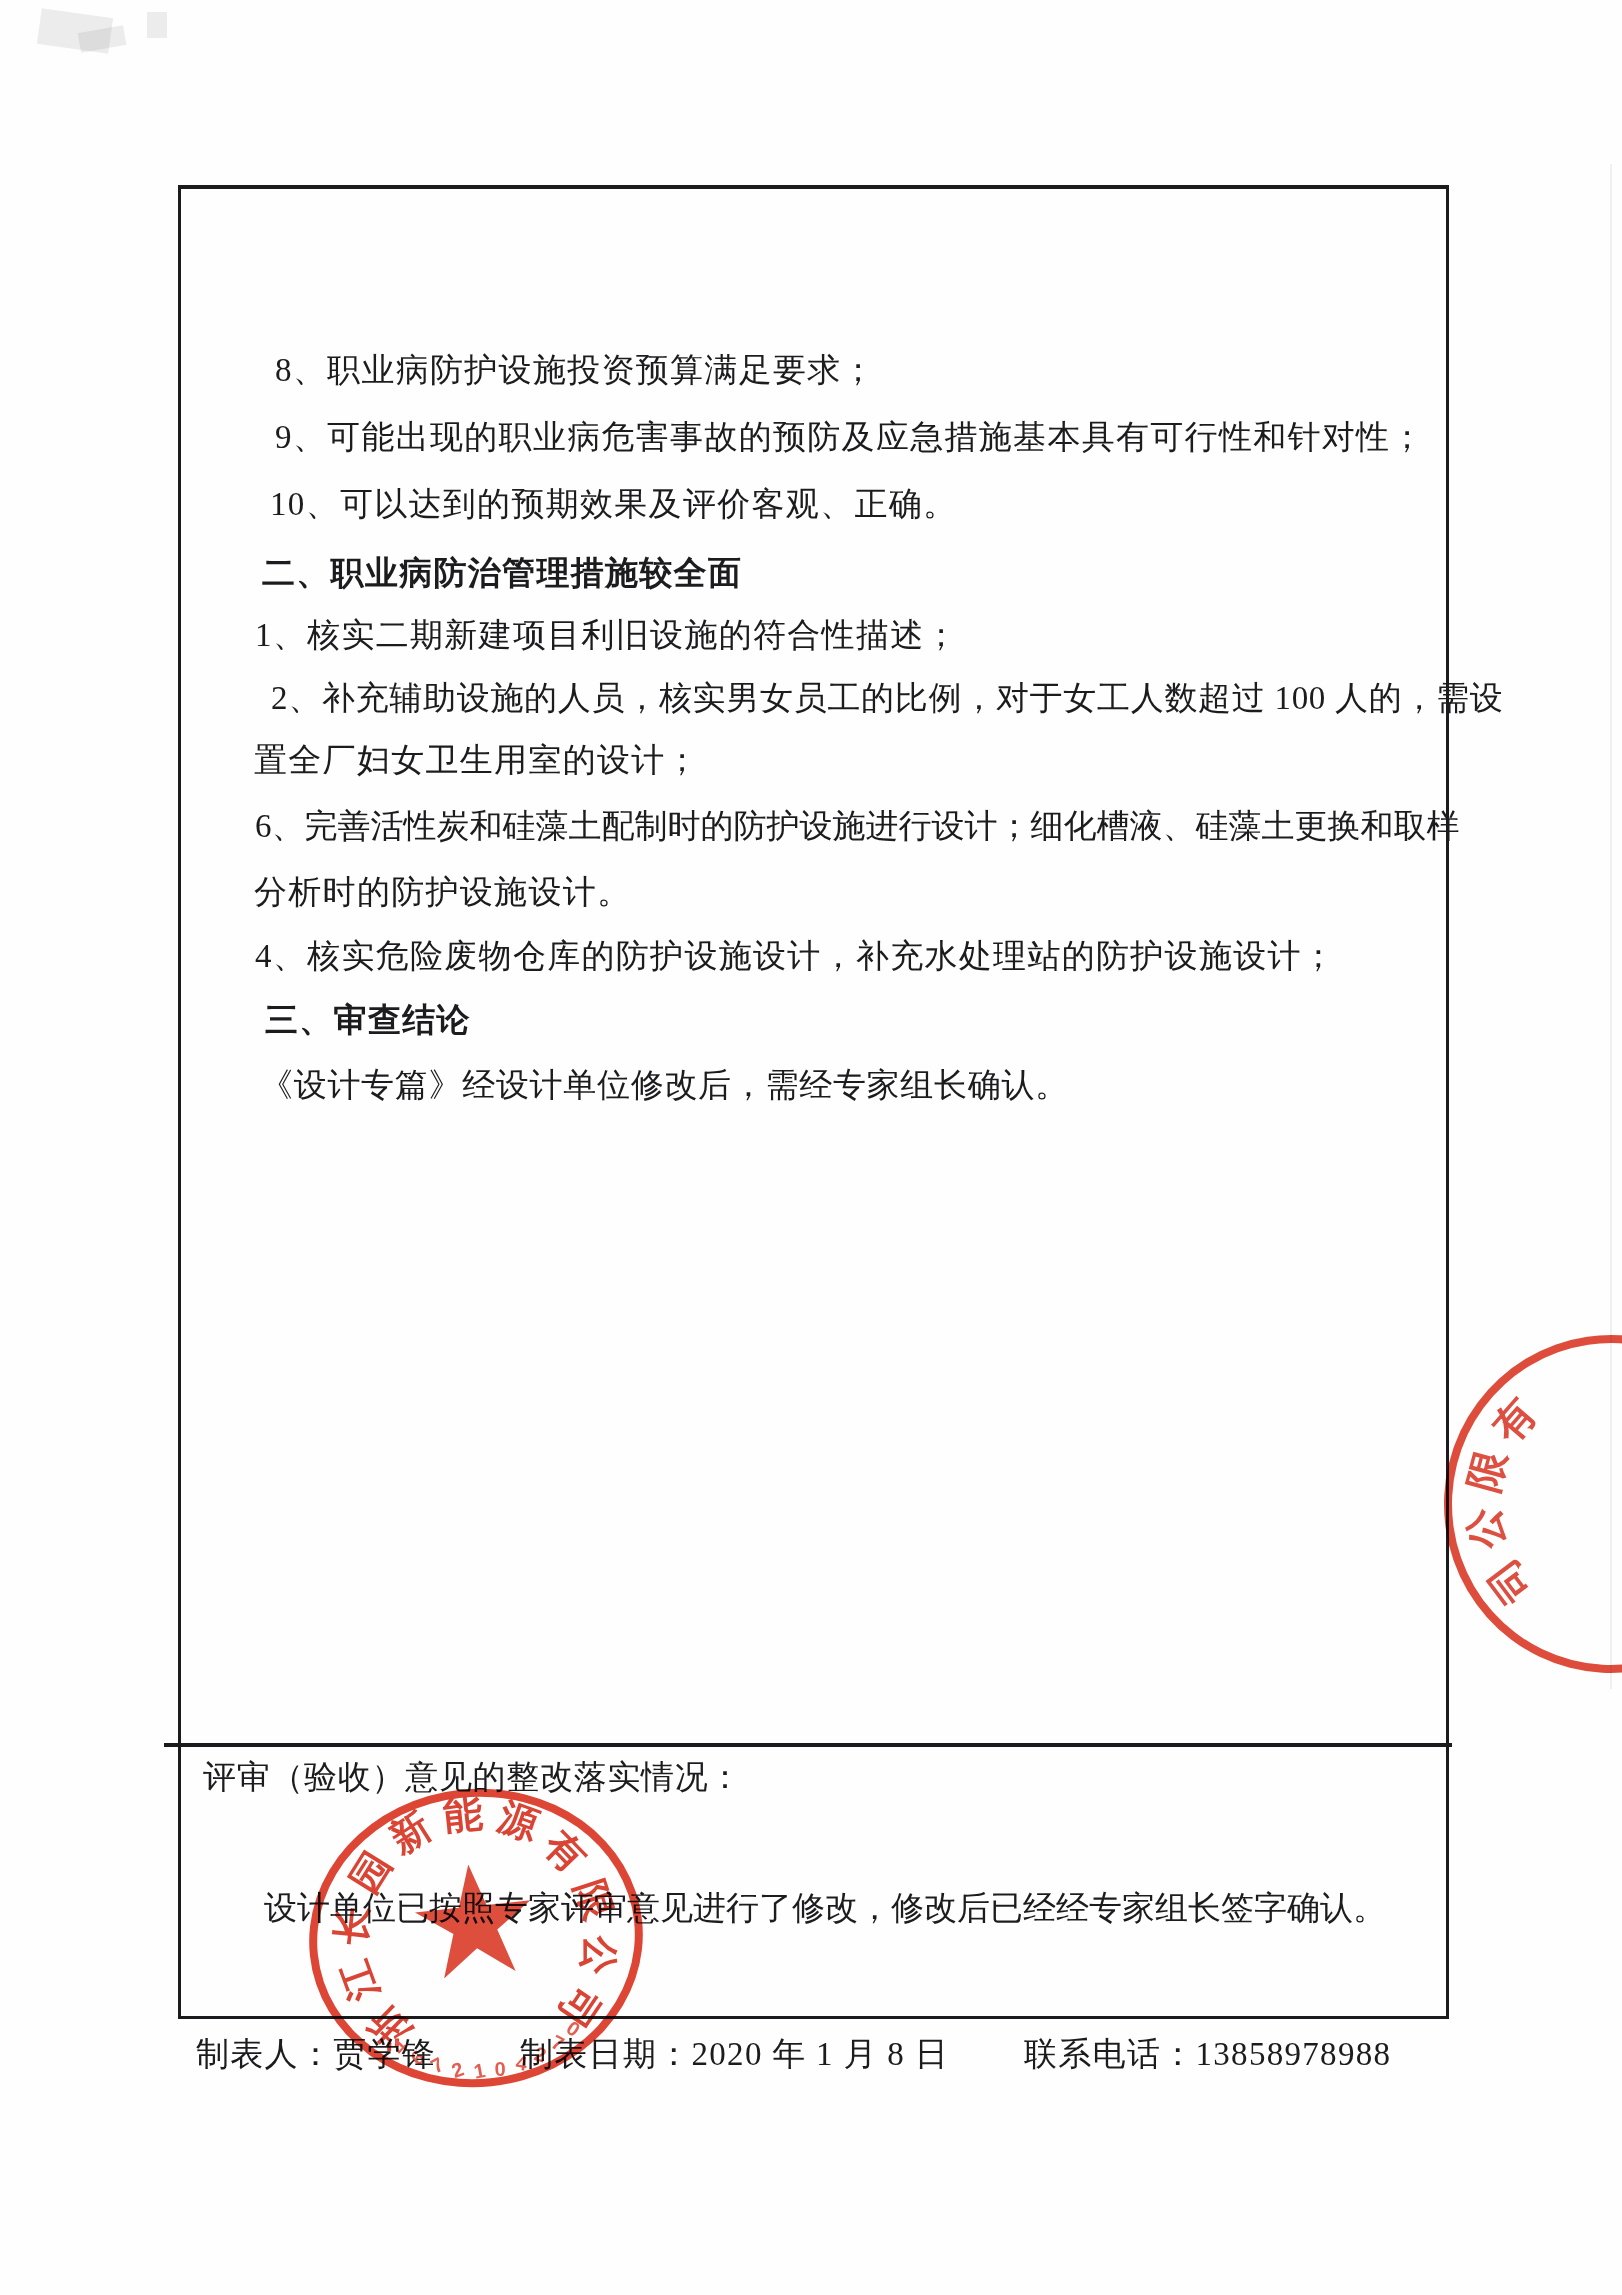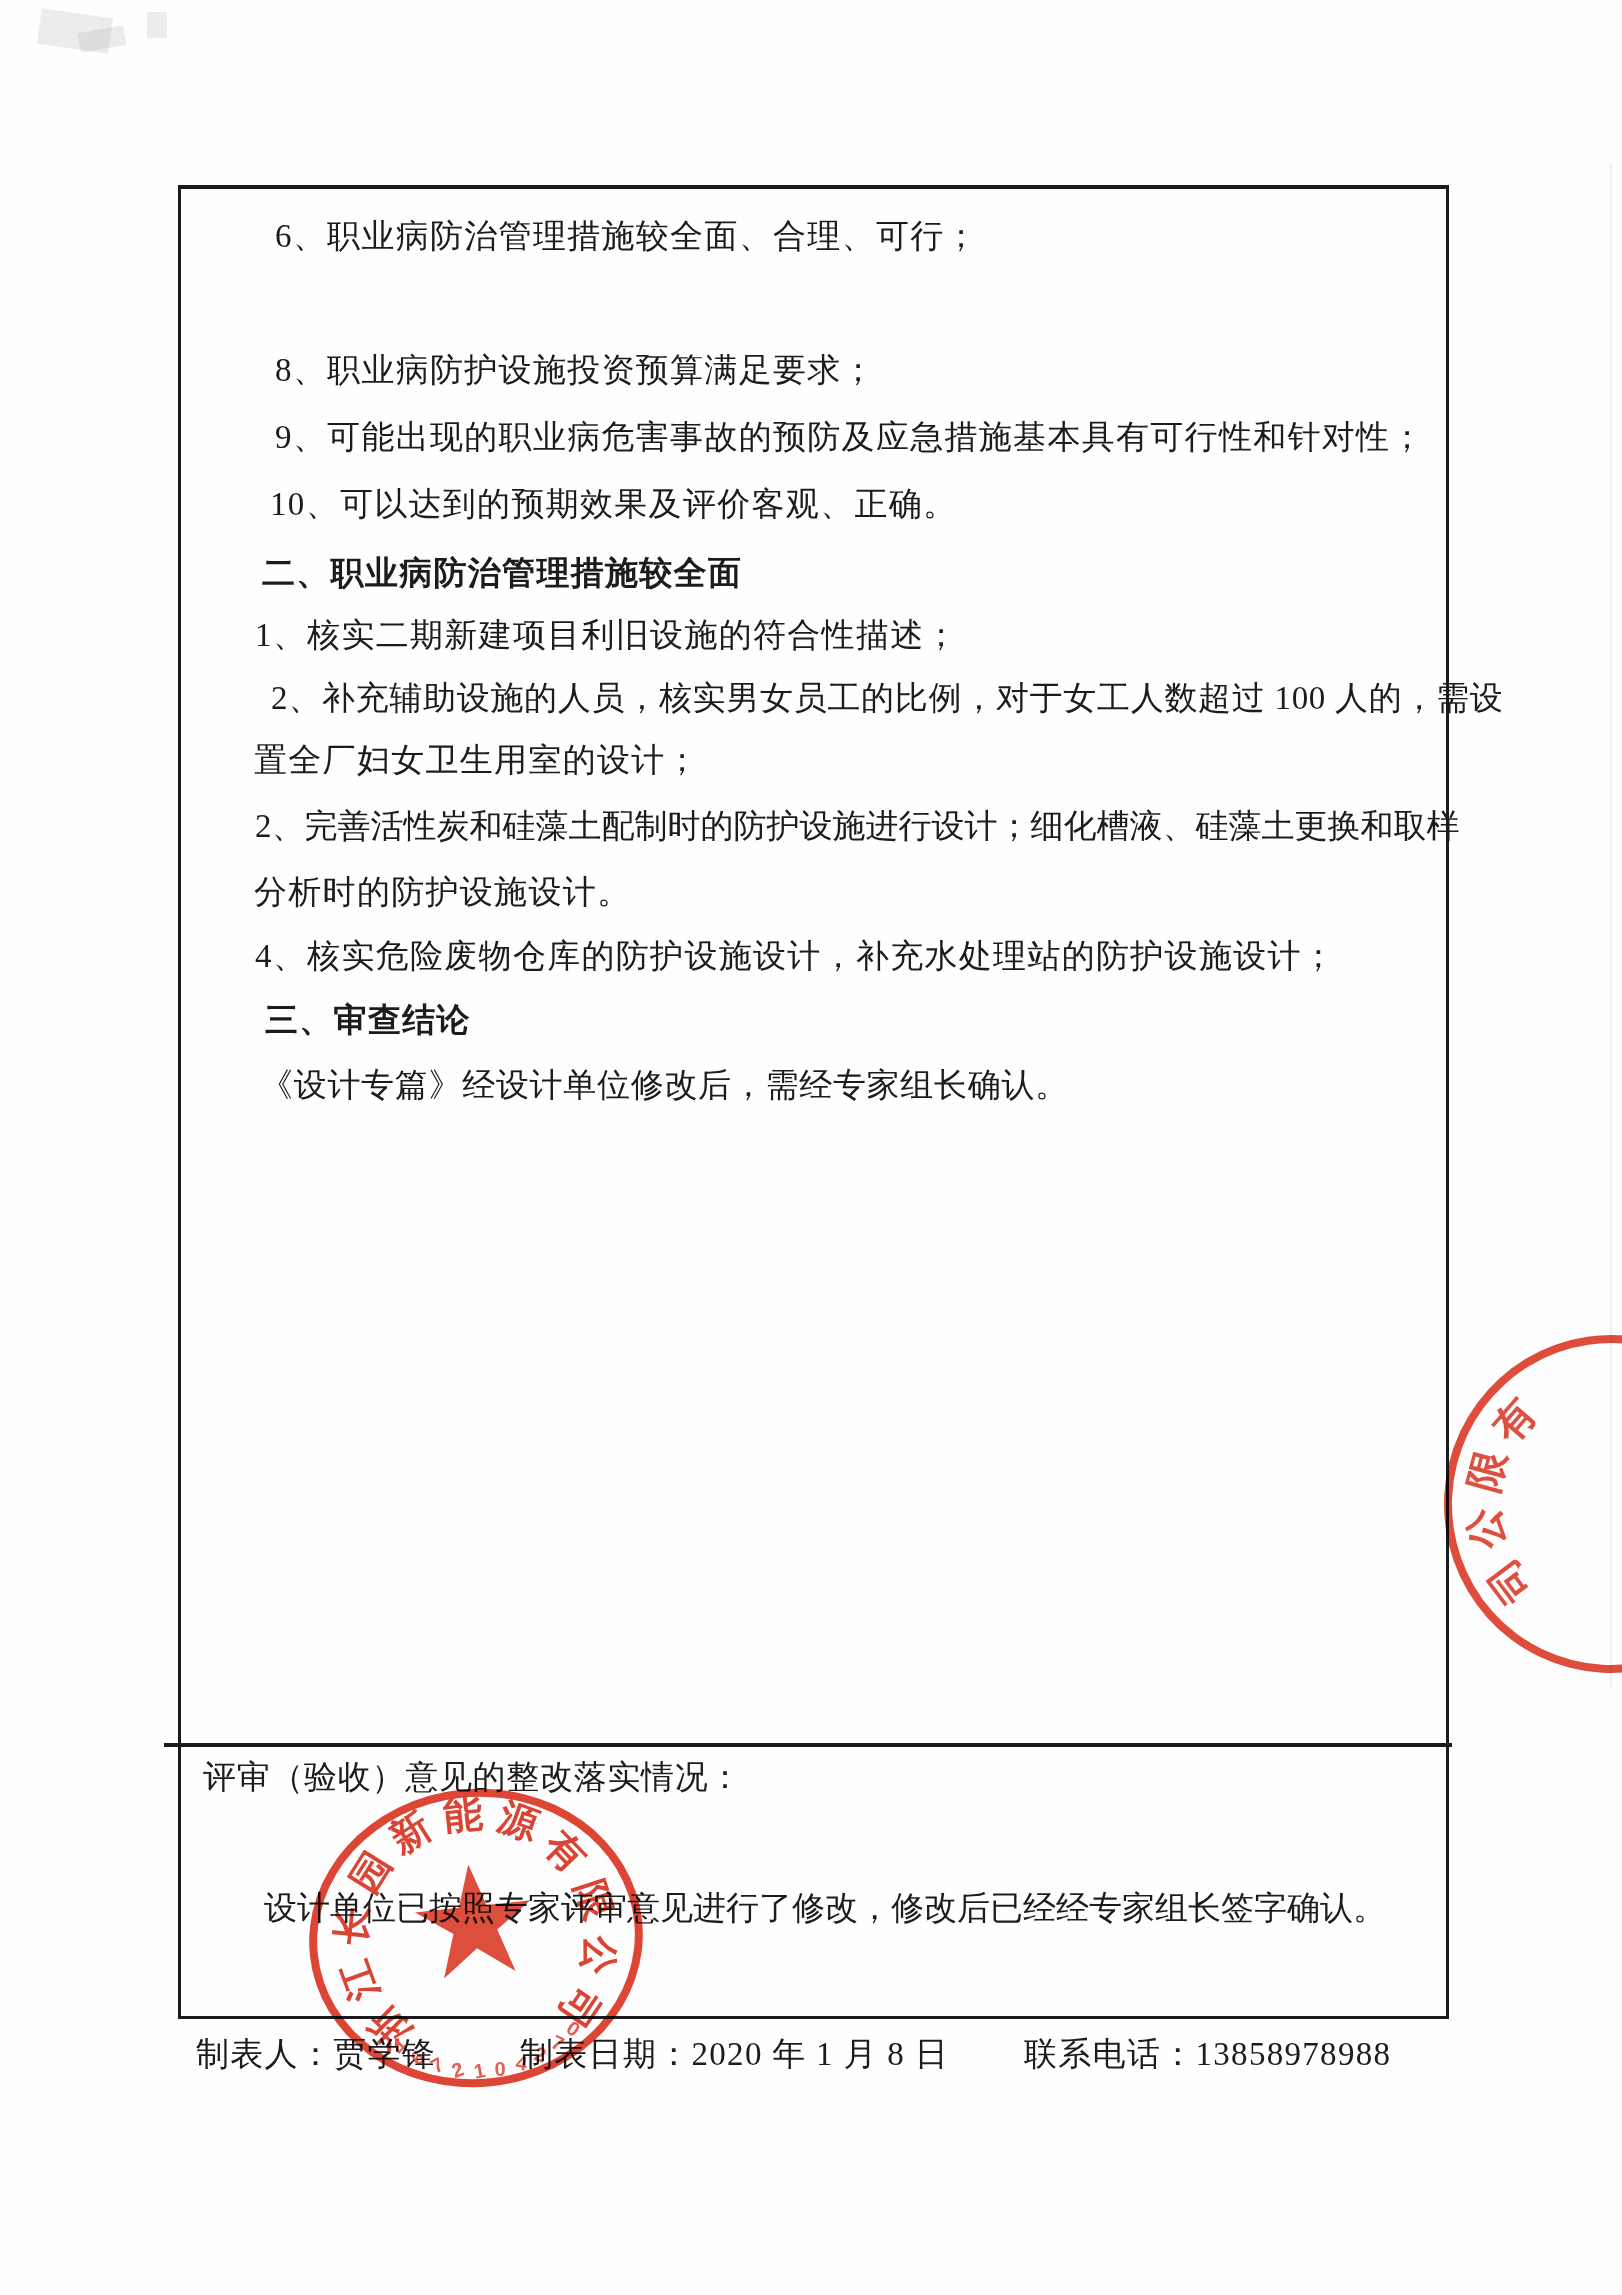--- a/index.html
+++ b/index.html
@@ -77,31 +77,30 @@
 <div class="page">
 
   <div class="speck" style="left:39px;top:13px;width:72px;height:36px;transform:rotate(8deg);"></div>
   <div class="speck" style="left:79px;top:29.4px;width:46px;height:19.6px;transform:rotate(-10deg);"></div>
   <div class="speck" style="left:147px;top:11.8px;width:19.6px;height:26px;"></div>
   <div class="scanline" style="left:1610px;top:164px;width:2px;height:1525px;"></div>
 
   <div class="doc-box"></div>
   <div class="divider"></div>
 
-  <div class="t" style="left:275px;top:219px;">6、职业病防治管理措施较全面、合理、可行；</div>
   <div class="t" style="left:275px;top:353px;">8、职业病防护设施投资预算满足要求；</div>
   <div class="t" style="left:275px;top:420px;">9、可能出现的职业病危害事故的预防及应急措施基本具有可行性和针对性；</div>
   <div class="t" style="left:270px;top:487px;">10、可以达到的预期效果及评价客观、正确。</div>
 
   <div class="t hd" style="left:262px;top:556px;">二、职业病防治管理措施较全面</div>
 
   <div class="t" style="left:255px;top:618px;">1、核实二期新建项目利旧设施的符合性描述；</div>
   <div class="t ls1" style="left:271px;top:681px;">2、补充辅助设施的人员，核实男女员工的比例，对于女工人数超过 100 人的，需设</div>
   <div class="t" style="left:254px;top:743px;">置全厂妇女卫生用室的设计；</div>
-  <div class="t ls0" style="left:255px;top:809px;">2、完善活性炭和硅藻土配制时的防护设施进行设计；细化槽液、硅藻土更换和取样</div>
+  <div class="t ls0" style="left:255px;top:809px;">6、完善活性炭和硅藻土配制时的防护设施进行设计；细化槽液、硅藻土更换和取样</div>
   <div class="t" style="left:254px;top:875px;">分析时的防护设施设计。</div>
   <div class="t" style="left:255px;top:939px;text-align:right;">4、核实危险废物仓库的防护设施设计，补充水处理站的防护设施设计；</div>
 
   <div class="t hd" style="left:265px;top:1003px;">三、审查结论</div>
   <div class="t ls1" style="left:260px;top:1068px;">《设计专篇》经设计单位修改后，需经专家组长确认。</div>
 
   <div class="t ls1" style="left:203px;top:1760px;">评审（验收）意见的整改落实情况：</div>
   <div class="t ls0" style="left:264px;top:1891px;">设计单位已按照专家评审意见进行了修改，修改后已经经专家组长签字确认。</div>
 
   <div class="footer-line" style="left:196px;top:2032px;">

